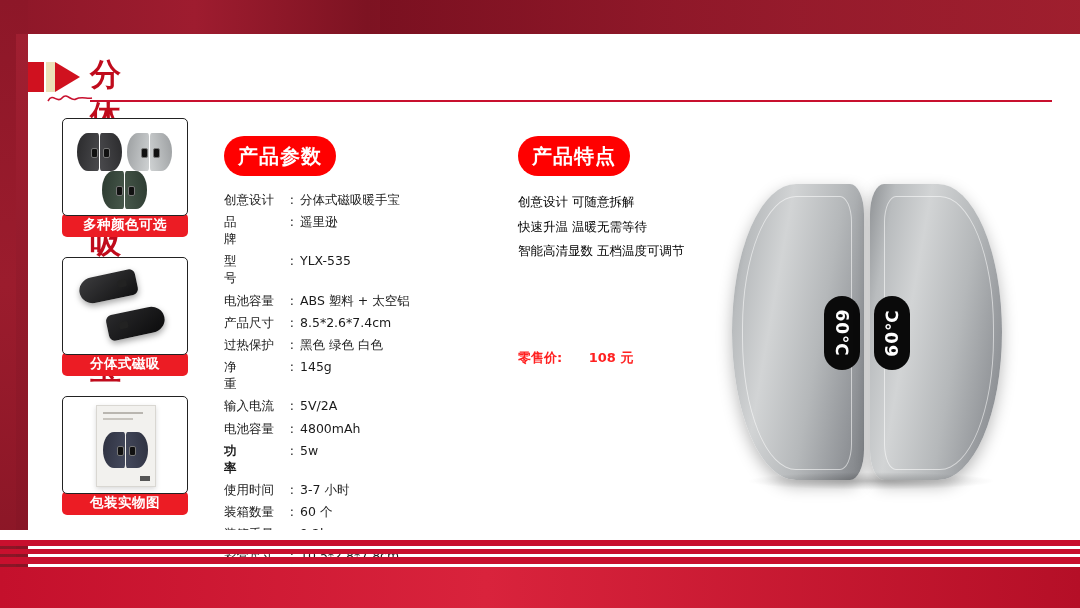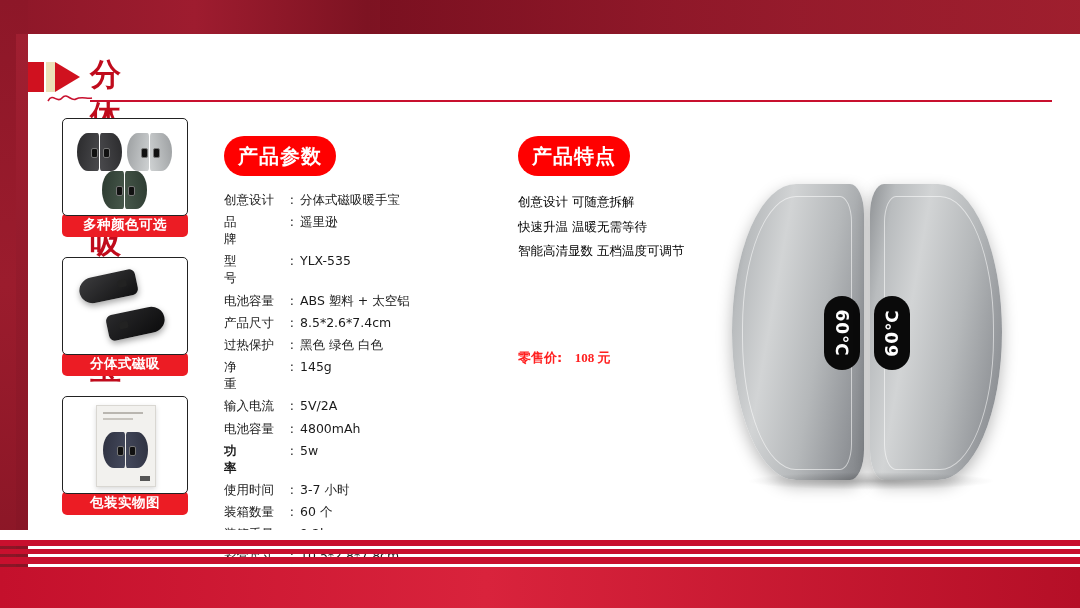--- a/index.html
+++ b/index.html
@@ -309,21 +309,21 @@
     </div>
   </div>
 
   <div class="feats">
     <div class="feat-row">创意设计  可随意拆解</div>
     <div class="feat-row">快速升温  温暖无需等待</div>
     <div class="feat-row">智能高清显数  五档温度可调节</div>
   </div>
   <div class="price">
     <span>零售价:</span>
-    <span style="margin-left:8px;font-family:Liberation Serif, serif;">108 元</span>
+    <span style="margin-left:22px;">108 元</span>
   </div>
 
   <div class="hero">
     <div class="half left">
       <div class="inner"></div>
       <div class="screen">
         <span>60℃</span>
       </div>
     </div>
     <div class="half right">

